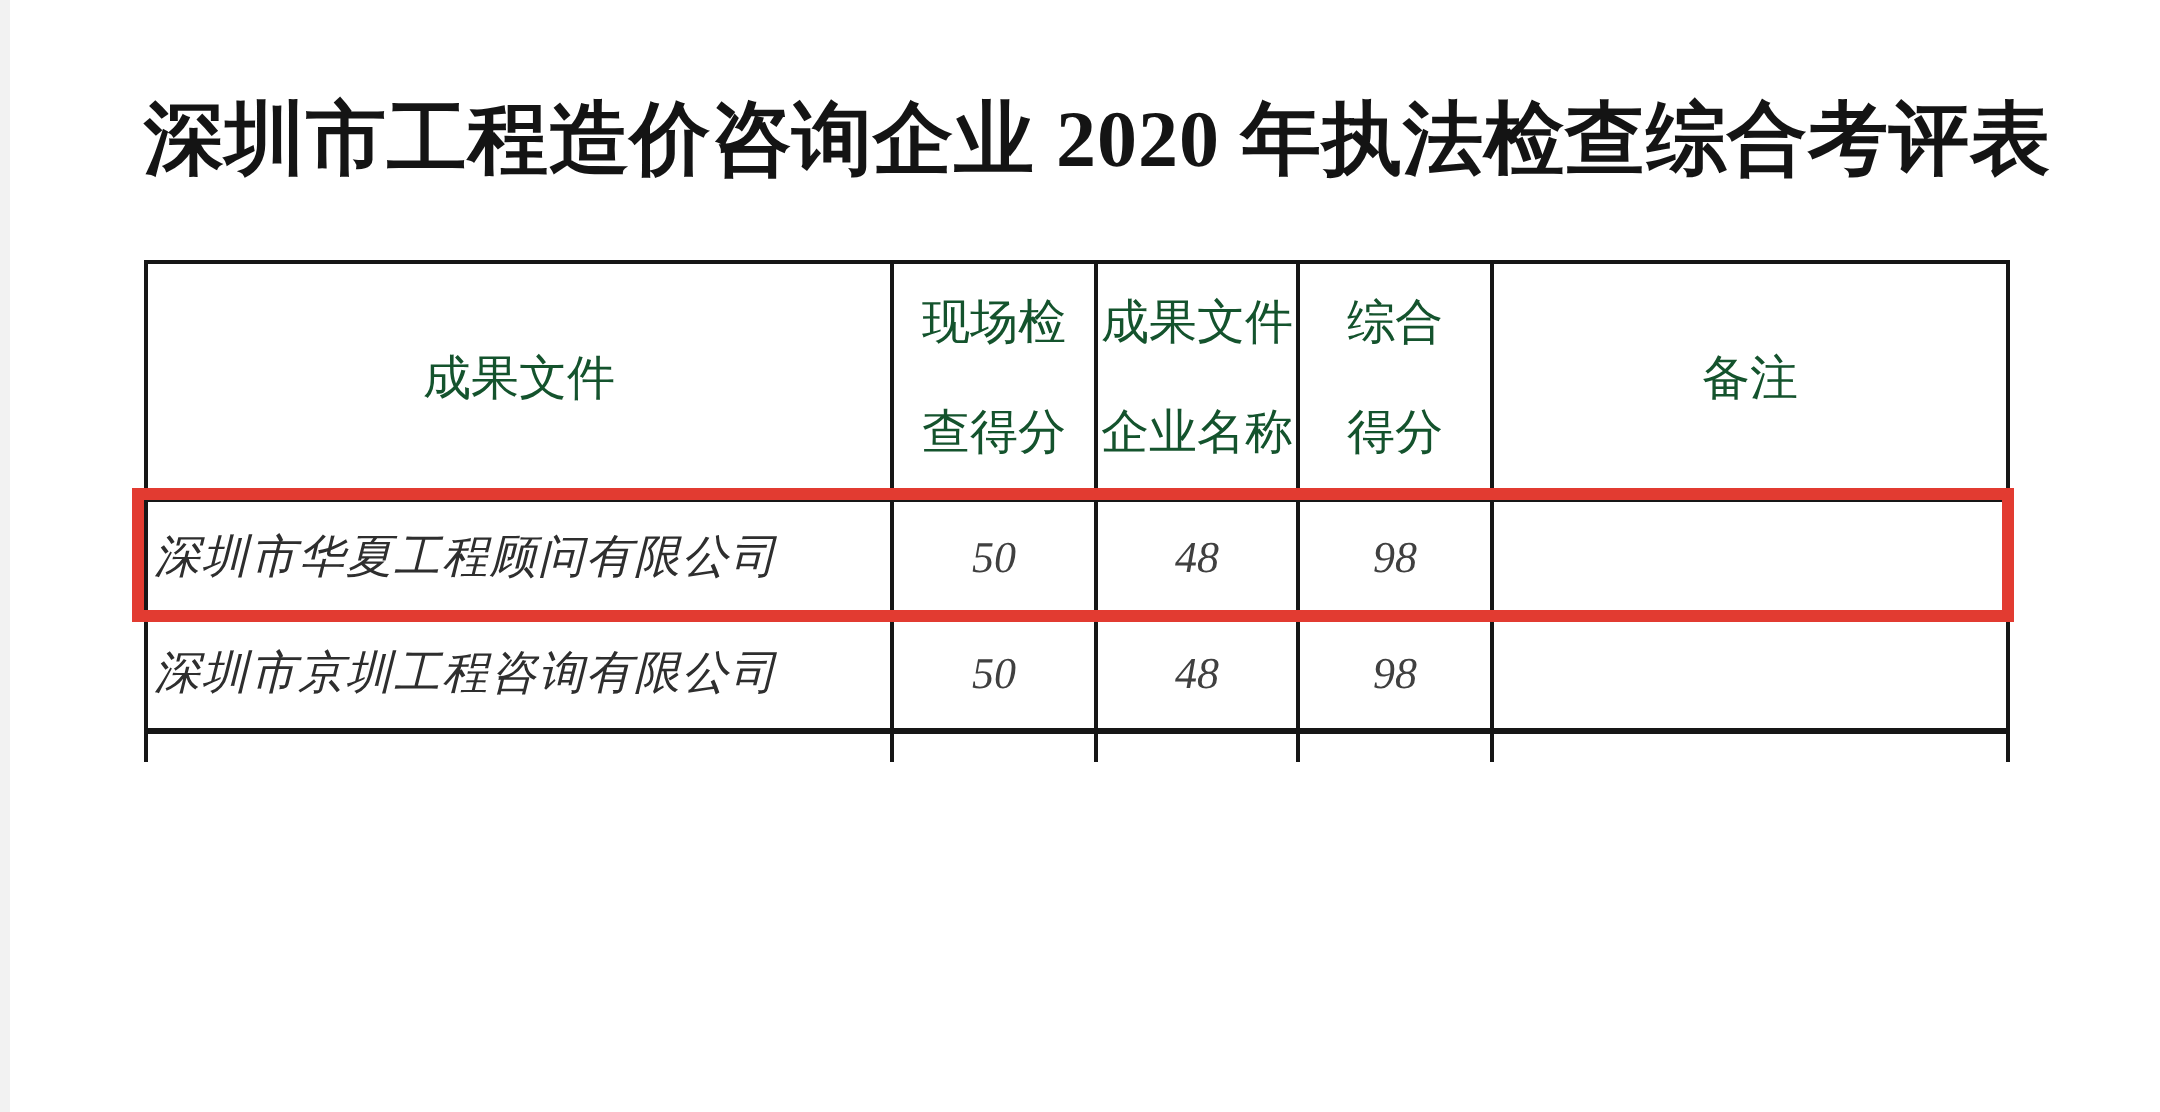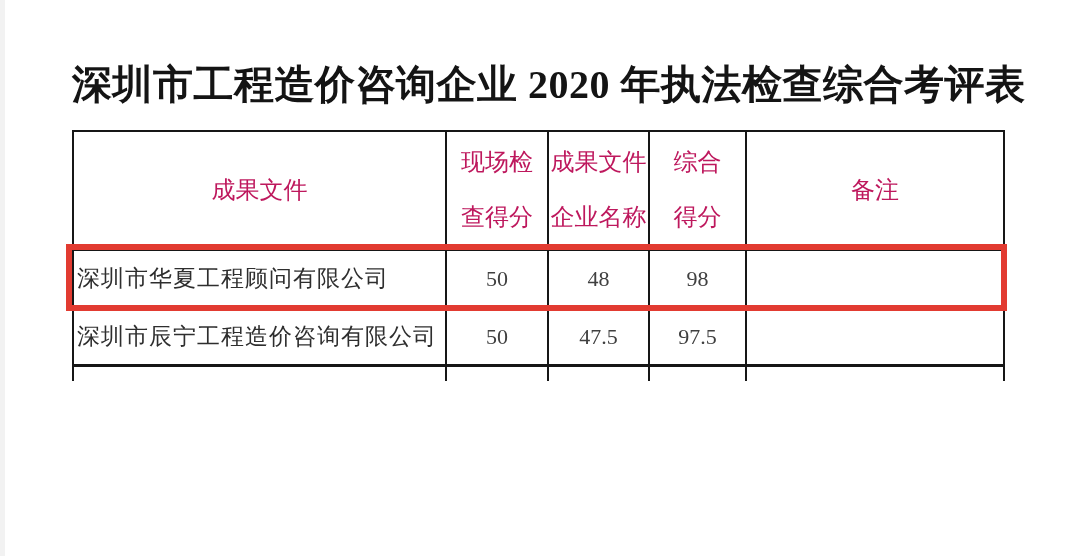--- a/index.html
+++ b/index.html
@@ -12,21 +12,21 @@
     font-family: "Liberation Serif", "DejaVu Serif", serif;
     color: #222;
   }
   .edge-strip-left {
     position: absolute; left: 0; top: 0; width: 5px; height: 556px;
     background: #f2f2f2;
   }
   .doc-title {
     position: absolute;
     left: 72px;
-    top: 30px;
+    top: 15px;
     width: 960px;
     font-size: 40px;
     font-weight: bold;
     letter-spacing: 0.5px;
     white-space: nowrap;
     color: #141414;
   }
   table.score-table {
     position: absolute;
     left: 72px;
@@ -40,30 +40,31 @@
     padding: 0;
     text-align: center;
     vertical-align: middle;
     font-weight: normal;
     overflow: hidden;
     background: #fff;
   }
   .score-table thead th {
     height: 116px;
     font-size: 24px;
-    color: #be185d;
+    color: #14532d;
     line-height: 55px;
     text-align: center;
   }
   .score-table thead th .hline { display: block; }
   .score-table tbody td {
     height: 55px;
     font-size: 22px;
     color: #404040;
     border-width: 3px 2px;
+    font-style: italic;
   }
   .score-table tbody td.name-cell {
     text-align: left;
     padding-left: 3px;
     font-size: 23px;
     color: #2e2e2e;
     letter-spacing: 1px;
   }
   .score-table tr.partial-row td {
     height: 14px;
@@ -120,24 +121,24 @@
   </thead>
   <tbody id="table-body">
   <tr>
     <td class="name-cell">深圳市华夏工程顾问有限公司</td>
     <td>50</td>
     <td>48</td>
     <td>98</td>
     <td></td>
   </tr>
       <tr>
-    <td class="name-cell">深圳市辰宁工程造价咨询有限公司</td>
+    <td class="name-cell">深圳市京圳工程咨询有限公司</td>
     <td>50</td>
-    <td>47.5</td>
-    <td>97.5</td>
+    <td>48</td>
+    <td>98</td>
     <td></td>
   </tr>
       <tr class="partial-row">
     <td class="name-cell"></td>
     <td></td>
     <td></td>
     <td></td>
     <td></td>
   </tr>
     </tbody>

